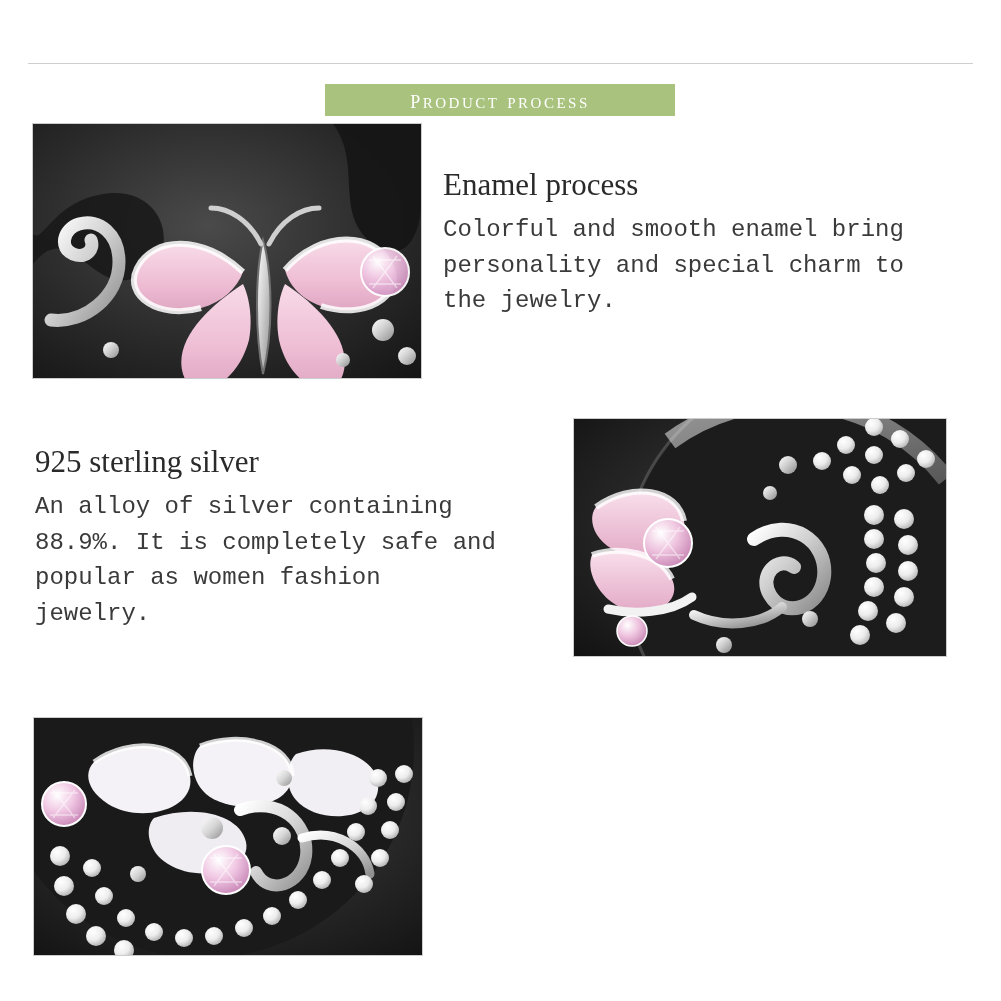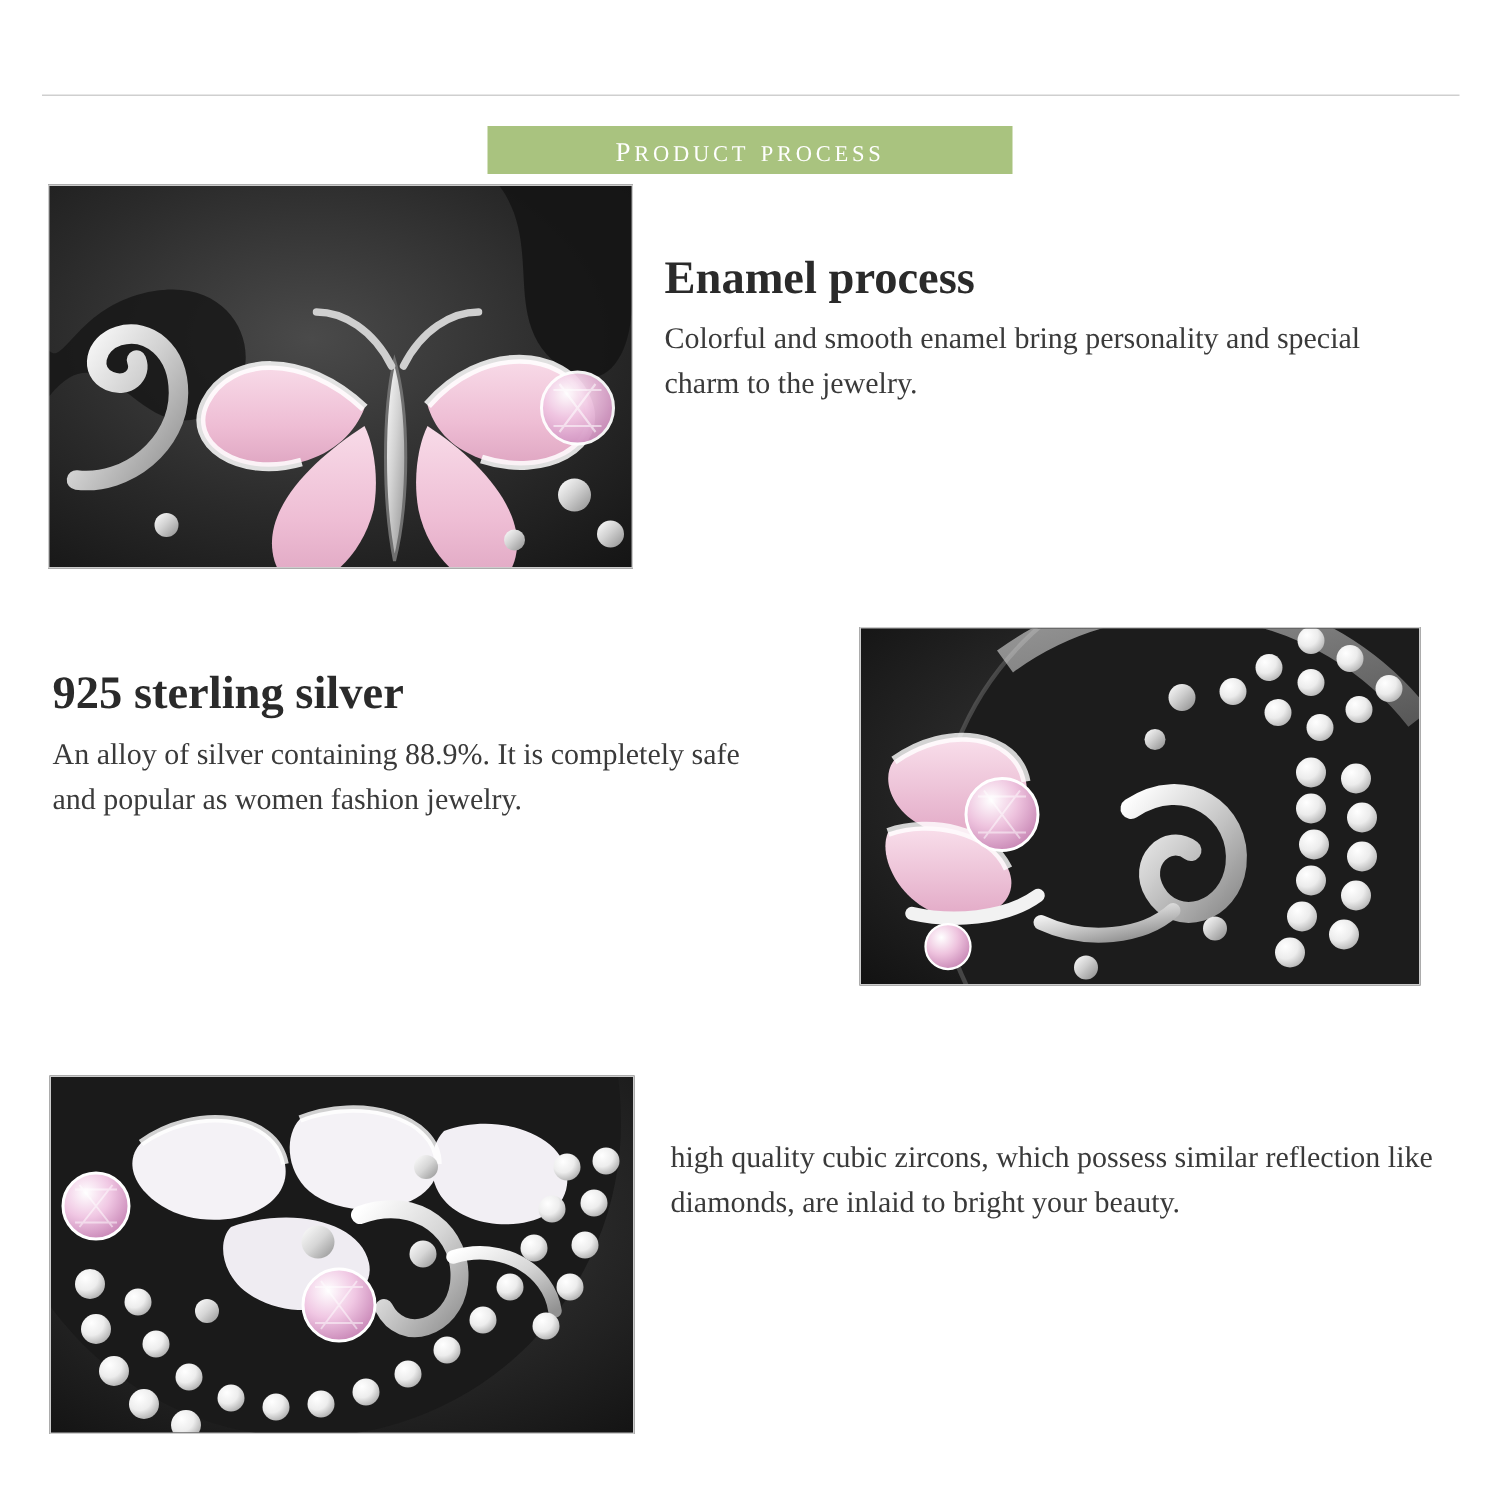--- a/index.html
+++ b/index.html
@@ -63,29 +63,29 @@
     overflow: hidden;
     background: #1b1b1b;
   }
   .photo svg { display: block; }
 
   
   .block { position: absolute; }
   .block h2 {
     margin: 0 0 10px 0;
     font-family: "Liberation Serif", serif;
-    font-weight: bold;
+    font-weight: normal;
     font-size: 31px;
     color: #2a2a2a;
     line-height: 1.1;
   }
   .block p {
     margin: 0;
-    font-family: Liberation Serif, serif;
-    font-size: 20px;
+    font-family: Liberation Mono, monospace;
+    font-size: 24px;
     line-height: 1.48;
     color: #3a3a3a;
   }
 
   
   #photo-enamel   { left: 32px;  top: 123px; width: 388px; height: 254px; }
   #block-enamel   { left: 443px; top: 168px; width: 470px; }
 
   #block-silver   { left: 35px;  top: 445px; width: 470px; }
   #photo-silver   { left: 573px; top: 418px; width: 372px; height: 237px; }
@@ -342,14 +342,13 @@
 
       <circle cx="178" cy="110" r="11" fill="url(#gSilver3)"></circle>
       <circle cx="248" cy="118" r="9" fill="url(#gSilver3)"></circle>
       <circle cx="104" cy="156" r="8" fill="url(#gSilver3)"></circle>
       <circle cx="250" cy="60" r="8" fill="url(#gSilver3)"></circle>
     </g>
   </svg>
 </div>
 
 <div class="block" id="block-pave">
-  <p>high quality cubic zircons, which possess similar reflection like diamonds, are inlaid to bright your beauty.</p>
 </div>
 
 </body></html>

